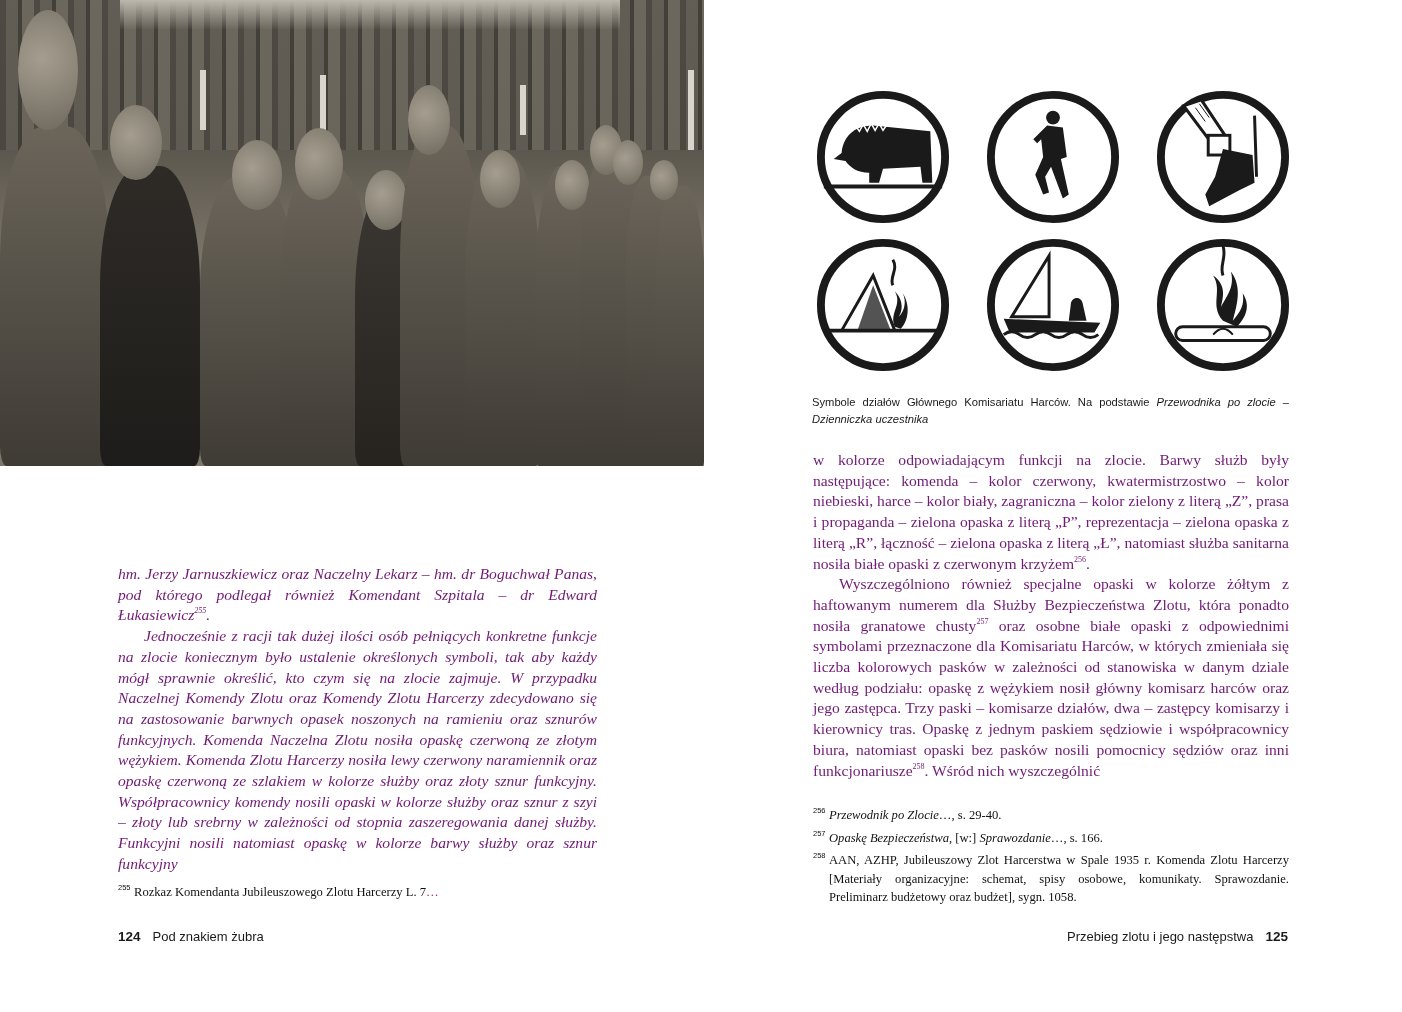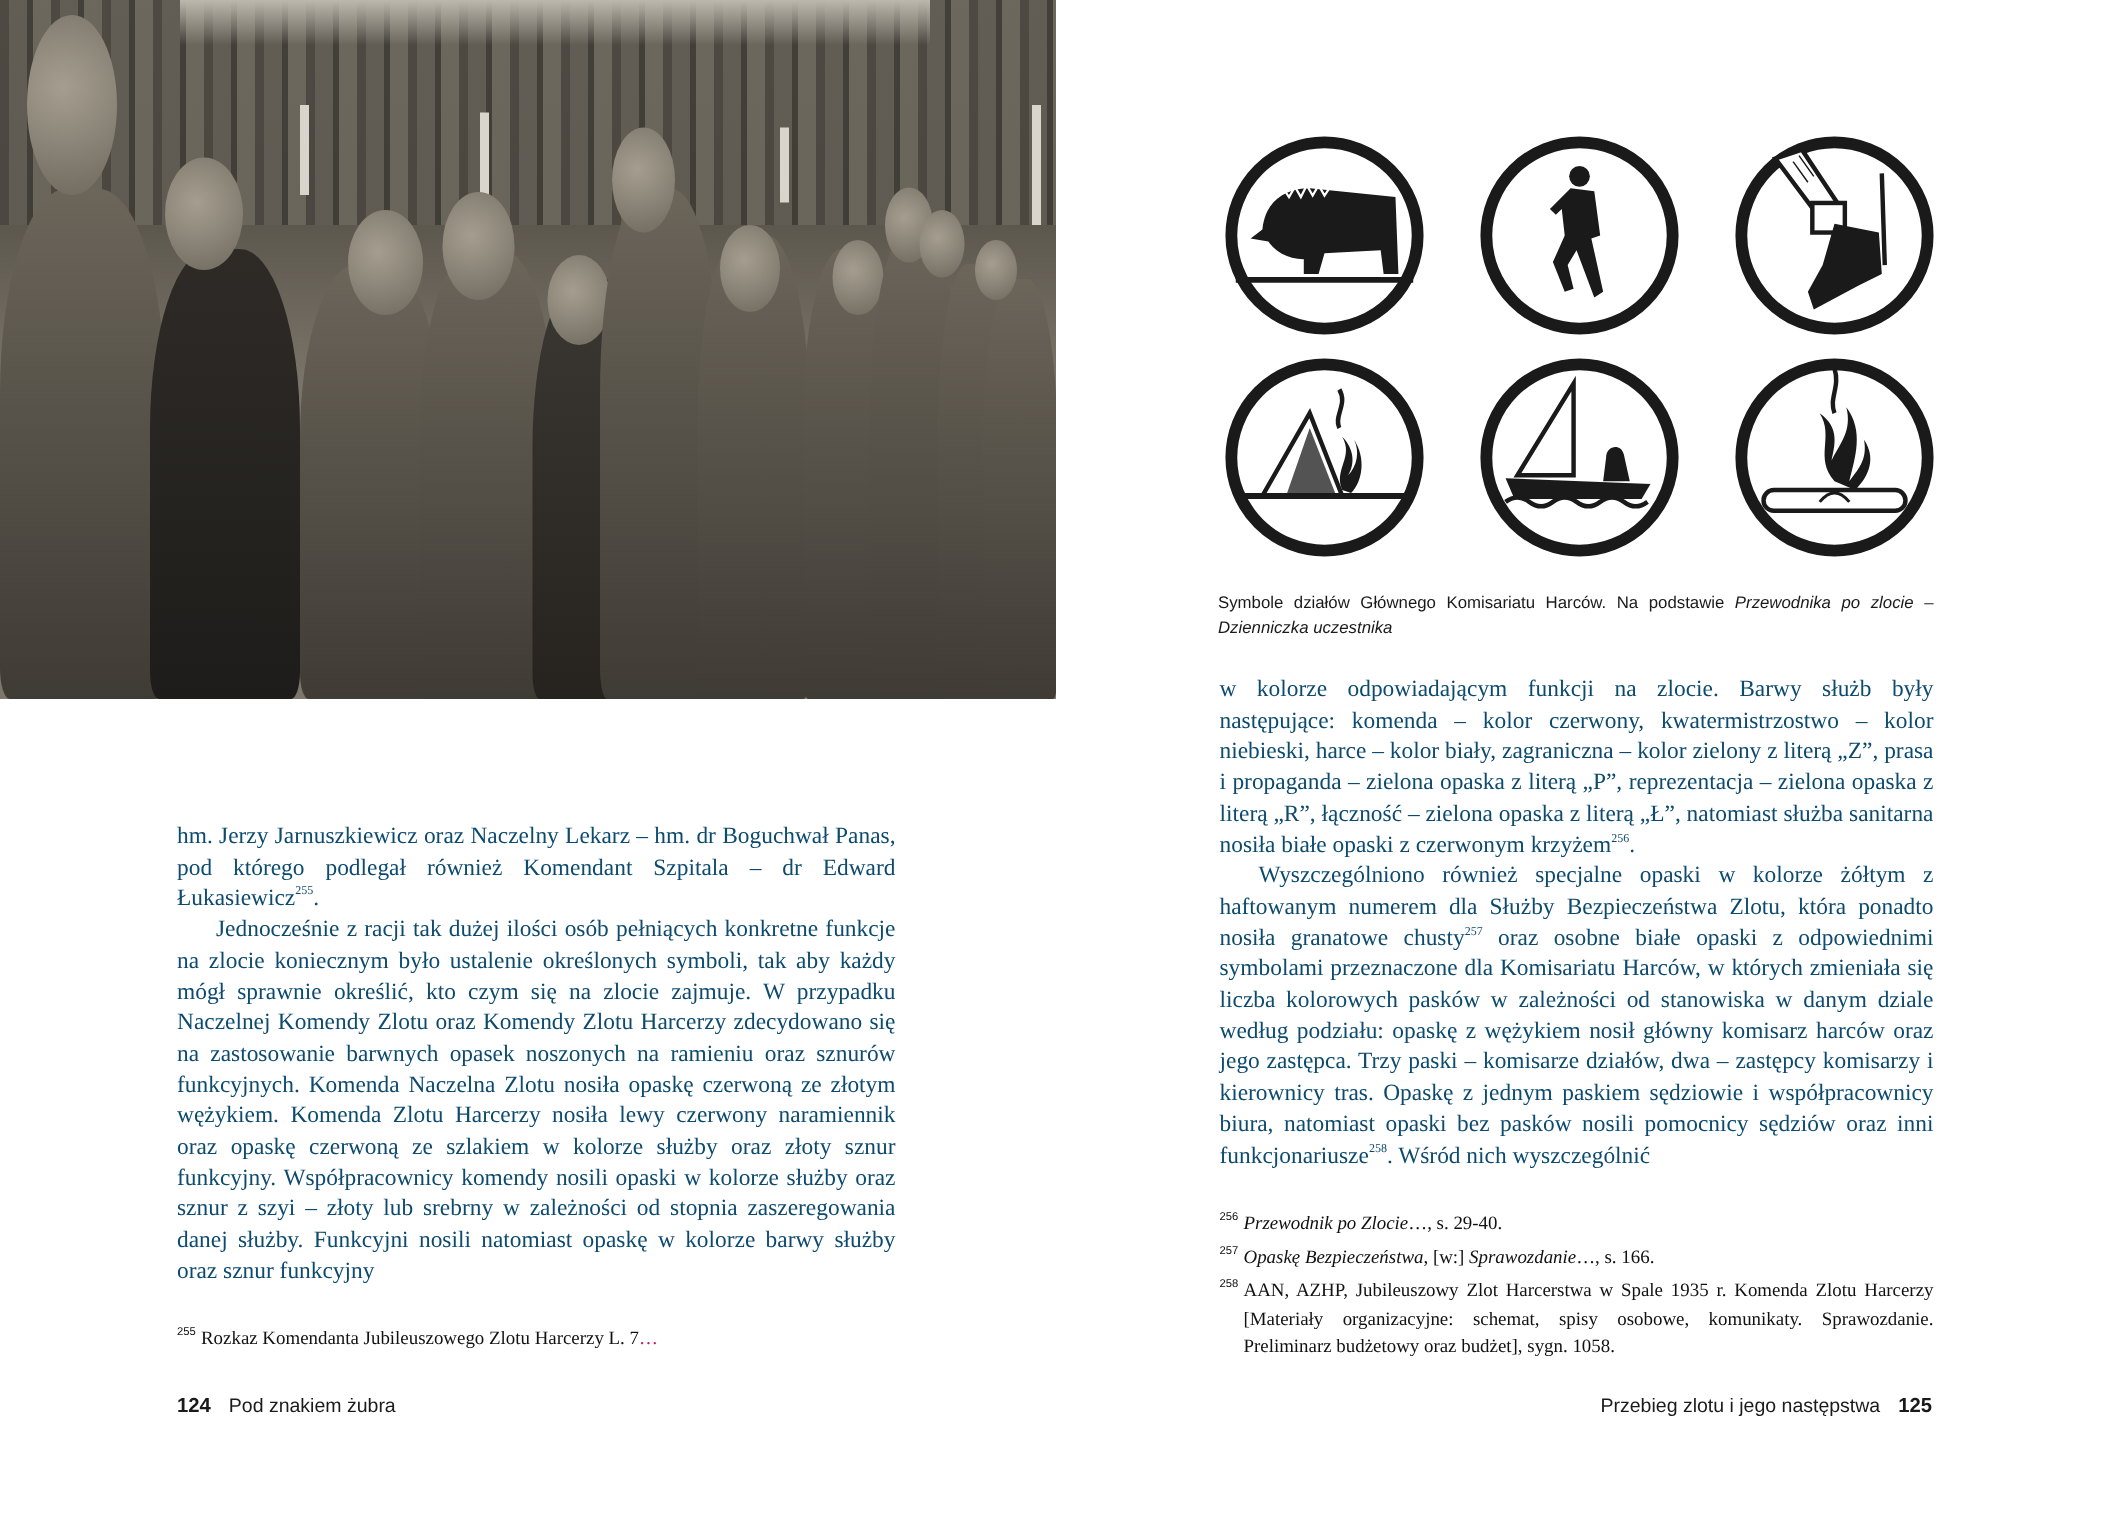--- a/index.html
+++ b/index.html
@@ -40,26 +40,26 @@
     .photo .flag {
       position: absolute; width: 6px; background: #d9d5cc;
     }
 
     .caption-left {
       position: absolute; left: 118px; top: 481px; width: 490px;
       font-family: "Liberation Sans", sans-serif; font-size: 11.2px; line-height: 19px; color: #1a1a1a;
     }
     .body-text {
       position: absolute; font-family: "Liberation Serif", serif; font-size: 15.6px; line-height: 20.7px;
-      text-align: justify; color: #0c4a6e;
+      text-align: justify; color: #701a75;
     }
     .body-text p { margin: 0; }
     .body-text p.indent { text-indent: 26px; }
     .body-text .last { text-align-last: left; }
-    .left-body { left: 118px; top: 548px; width: 479px; }
+    .left-body { left: 118px; top: 564px; width: 479px; font-style: italic; }
     .right-body { left: 112px; top: 450px; width: 476px; }
     sup { font-size: 8px; line-height: 0; vertical-align: 7px; }
 
     .footnotes {
       position: absolute; font-family: "Liberation Serif", serif; font-size: 12.6px; line-height: 18.5px; color: #111;
     }
     .footnote { position: relative; padding-left: 16px; margin: 0 0 4px 0; }
     .footnote .fn-num { position: absolute; left: 0; top: -4px; font-size: 7.5px; font-family: "Liberation Sans", sans-serif; }
     .footnote em { }
     .left-footnotes { left: 118px; top: 883px; width: 479px; }

